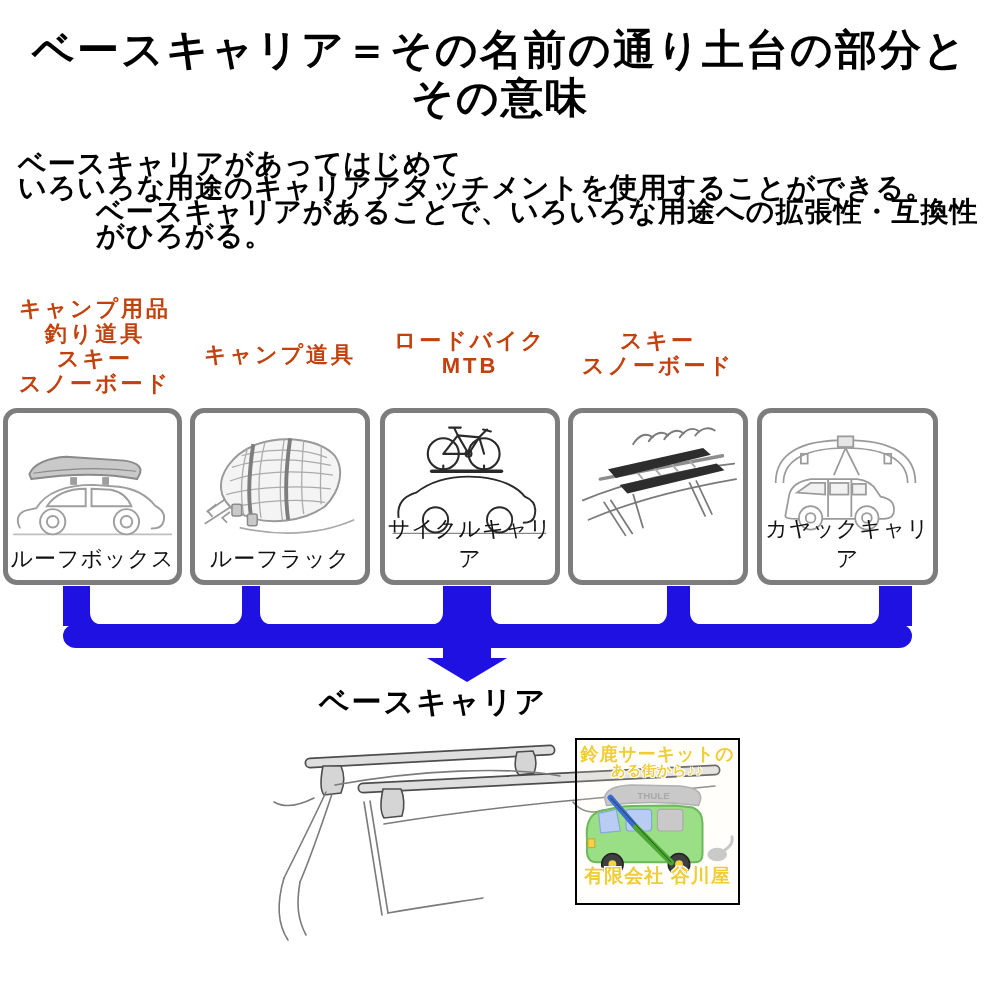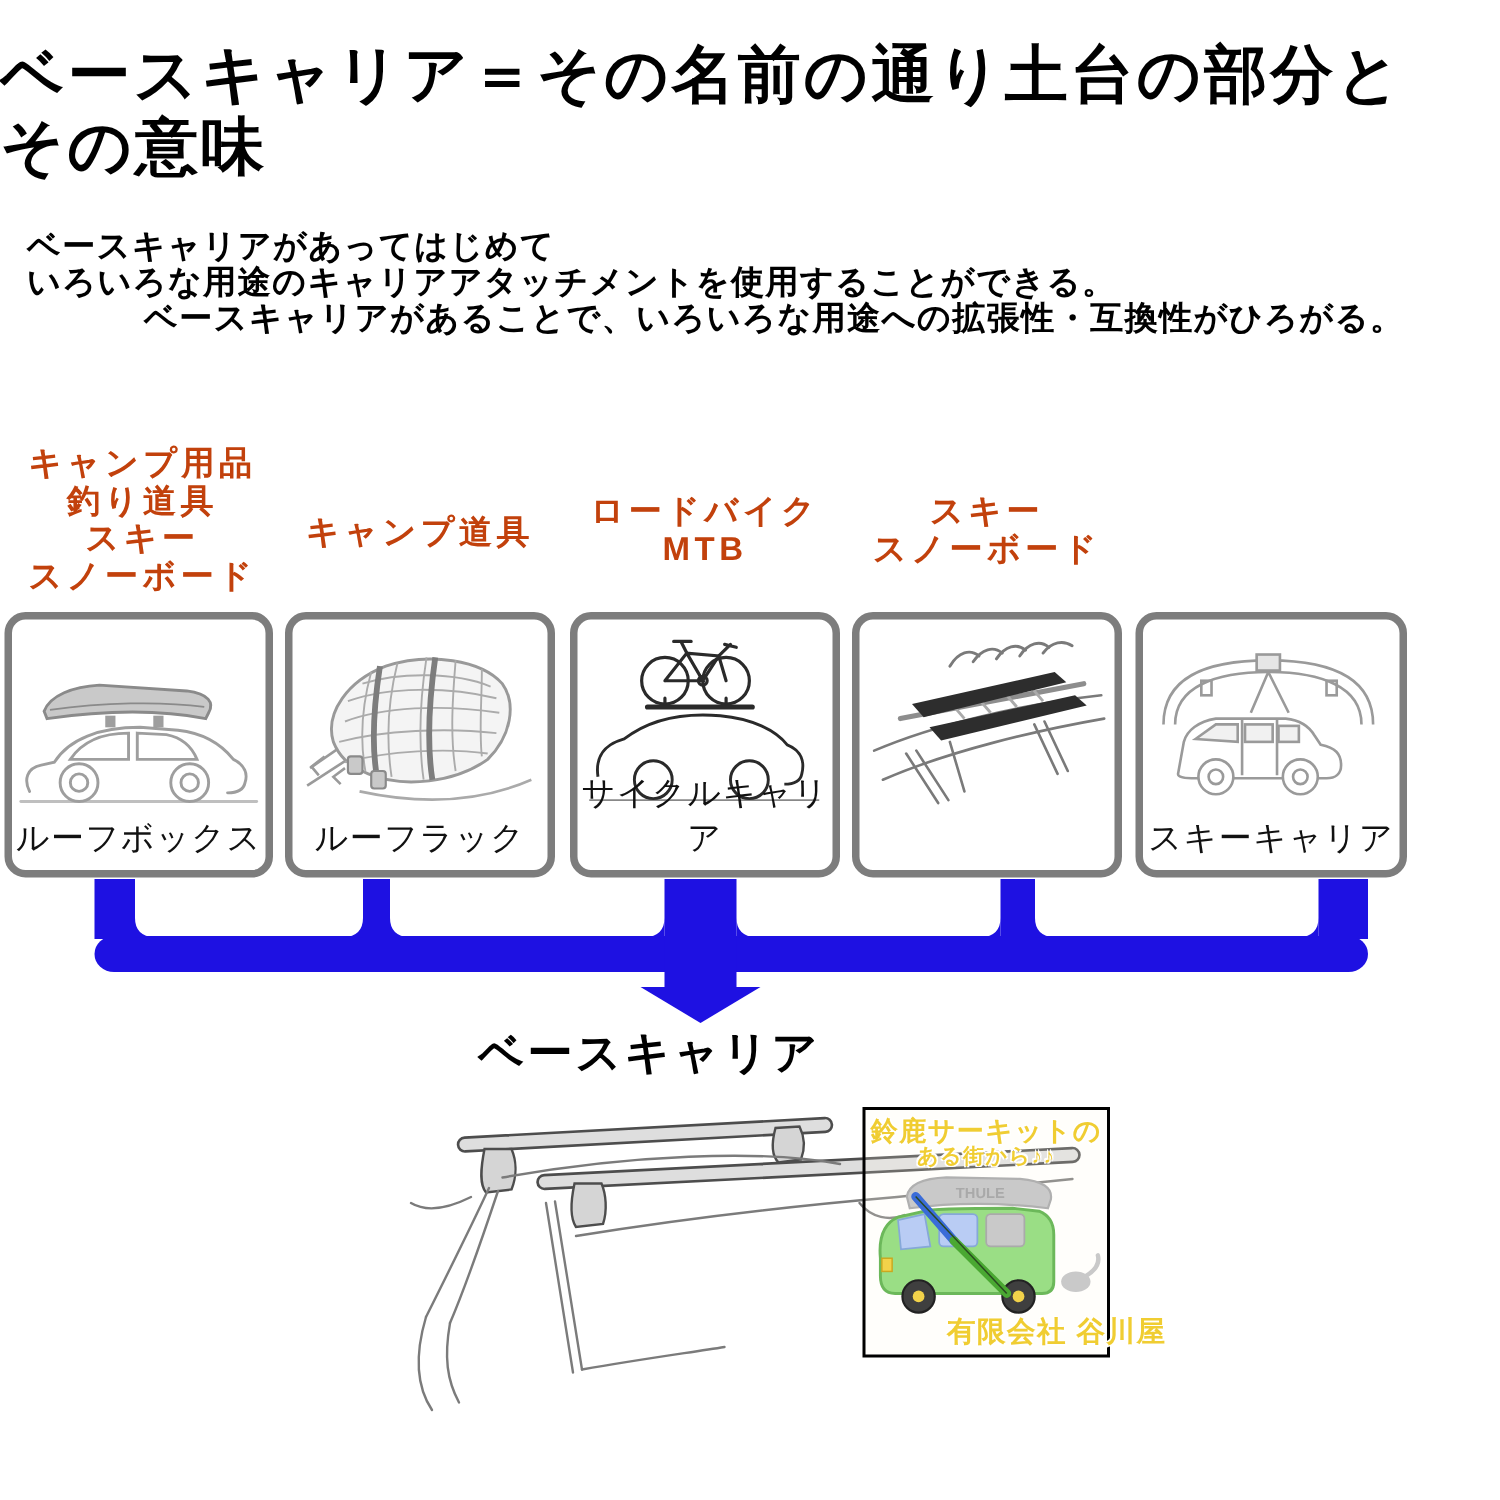--- a/index.html
+++ b/index.html
@@ -1,22 +1,22 @@
 <!DOCTYPE html>
 <html><head>
 <meta charset="utf-8">
 <style>
   html,body{margin:0;padding:0;background:#fff;}
   .stage{position:relative;width:1000px;height:1000px;background:#fff;overflow:hidden;
          font-family:"Liberation Sans",sans-serif;color:#000;}
   
-  .title{position:absolute;left:0;top:26px;width:1000px;
+  .title{position:absolute;left:0;top:26px;width:1000px;text-align:center;
          font-size:42px;font-weight:800;line-height:48px;letter-spacing:2px;}
   
-  .intro{position:absolute;left:18px;top:152px;width:970px;font-size:22px;font-weight:700;
+  .intro{position:absolute;left:18px;top:152px;width:970px;font-size:28px;font-weight:700;
          line-height:24px;letter-spacing:1px;}
   .intro .l3{padding-left:78px;}
   
   .use-label{position:absolute;transform:translateX(-50%);text-align:center;
              color:#c2410c;font-size:22px;font-weight:700;line-height:25px;
              letter-spacing:3px;white-space:pre-line;}
   
   .cbox{position:absolute;top:408px;height:167px;background:#fff;border:5px solid #7d7d7d;
         border-radius:14px;}
   .cbox svg.icon{position:absolute;left:2px;top:4px;}
@@ -30,21 +30,21 @@
   
   .bottom-art{position:absolute;left:268px;top:720px;}
   
   .watermark{position:absolute;left:575px;top:738px;width:161px;height:163px;
              border:2px solid #000000;background:rgba(255,252,235,0.18);}
   .wm-txt{position:absolute;left:0;width:100%;text-align:center;font-weight:800;
           color:#f0cd32;letter-spacing:1px;
           text-shadow:-1px -1px 0 #fff,1px -1px 0 #fff,-1px 1px 0 #fff,1px 1px 0 #fff;}
   .wm-l1{top:2px;font-size:18px;}
   .wm-l2{top:22px;font-size:14px;}
-  .wm-co{bottom:2px;font-size:19px;margin-left:47px;}
+  .wm-co{bottom:14px;font-size:19px;}
   .wm-van{position:absolute;left:0;top:42px;}
 </style>
 </head>
 <body>
 
 <div class="stage">
 
   <div class="title">
     <div>ベースキャリア＝その名前の通り土台の部分と</div>
     <div>その意味</div>
@@ -187,21 +187,21 @@
         <path d="M34,76 L48,66 L63,66 L63,78 Z" fill="#f1f1f1"></path>
         <rect x="68" y="66" width="19" height="12" fill="#f1f1f1"></rect>
         <rect x="91" y="67" width="14" height="11" fill="#f1f1f1"></rect>
         <path d="M66,63 V101 M90,63 V101" fill="none"></path>
       </g>
       <circle cx="48" cy="102" r="12" fill="#fff" stroke="#9a9a9a" stroke-width="1.8"></circle>
       <circle cx="48" cy="102" r="5" fill="none" stroke="#9a9a9a" stroke-width="1.8"></circle>
       <circle cx="106" cy="102" r="12" fill="#fff" stroke="#9a9a9a" stroke-width="1.8"></circle>
       <circle cx="106" cy="102" r="5" fill="none" stroke="#9a9a9a" stroke-width="1.8"></circle>
     </svg>
-    <div class="caption">スキーキャリア</div>
+    <div class="caption">カヤックキャリア</div>
   </div>
 
   <svg class="connector" width="1000" height="100" viewBox="0 0 1000 100">
     <g fill="#1e11e2">
       <rect x="63" y="38" width="849" height="24" rx="13"></rect>
       <rect x="63" y="0" width="27" height="40"></rect>
       <path d="M90,26 v13 h13 q-13,-1 -13,-13 z"></path>
       <rect x="242" y="0" width="18" height="40"></rect>
       <path d="M242,26 v13 h-13 q13,-1 13,-13 z"></path>
       <path d="M260,26 v13 h13 q-13,-1 -13,-13 z"></path>

